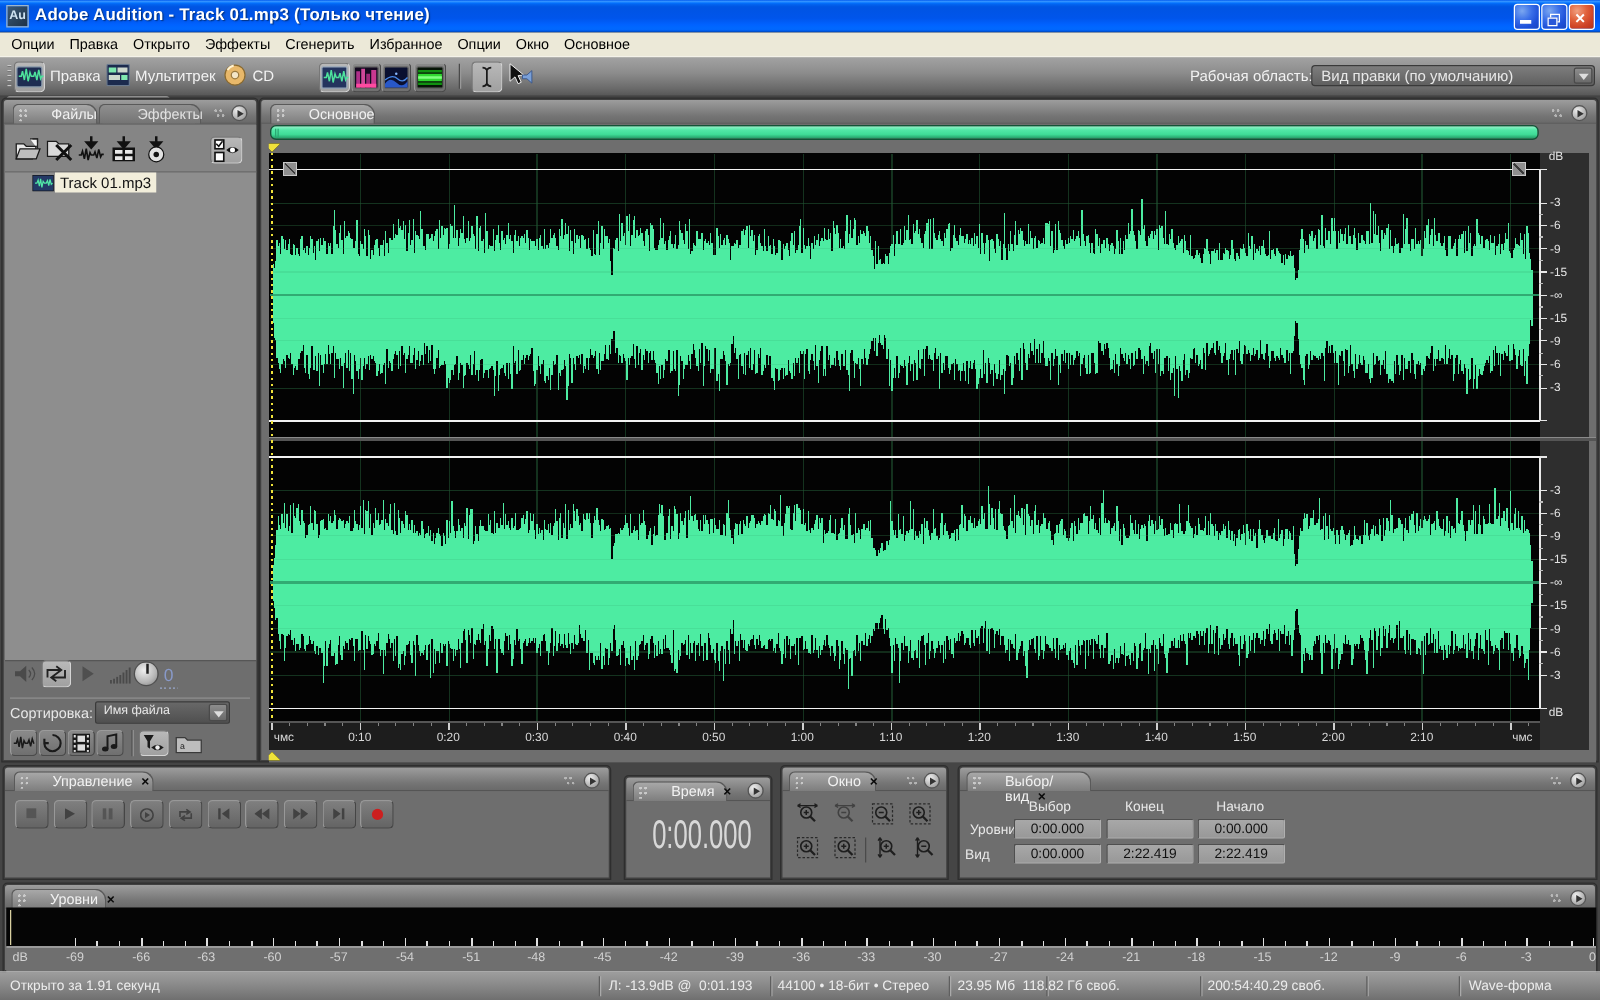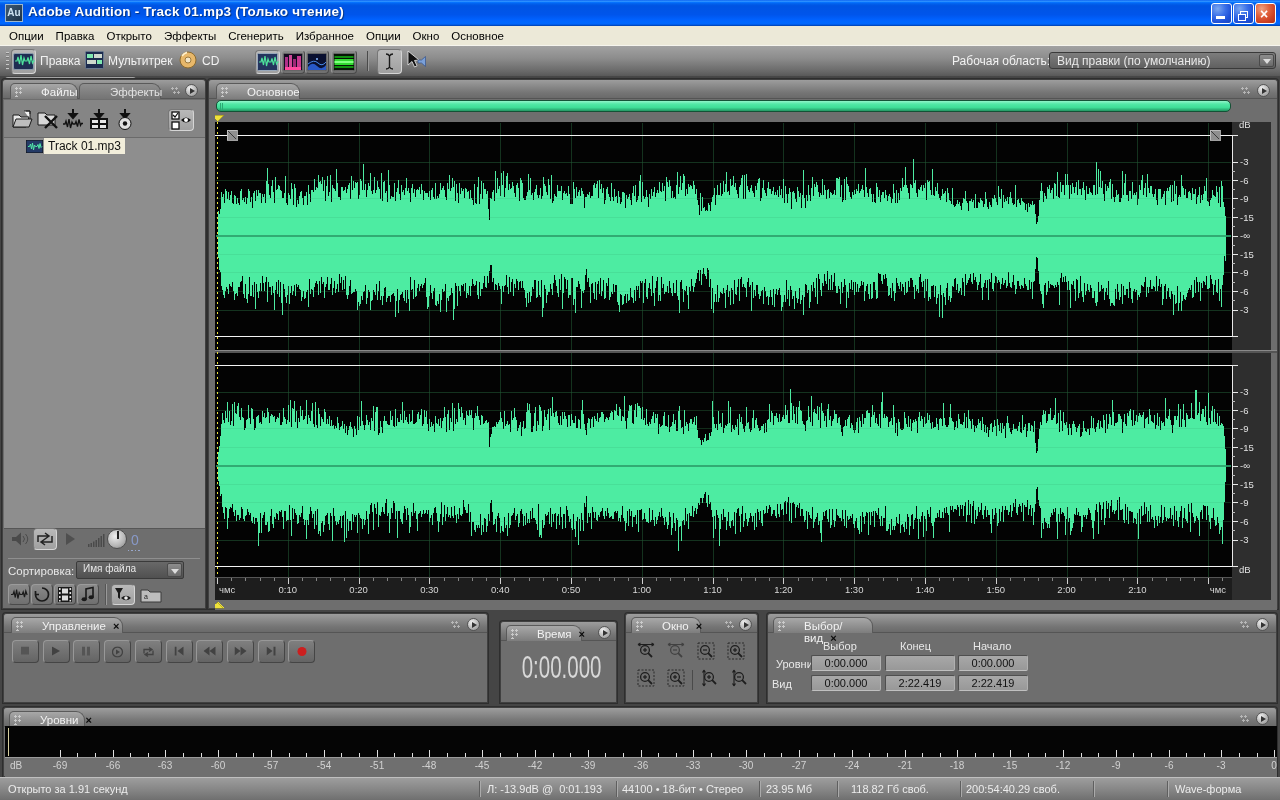--- a/index.html
+++ b/index.html
@@ -713,15 +713,15 @@
     <div class="sep" style="left:616px"></div>
     <div class="sep" style="left:759px"></div>
     <div class="sep" style="left:837px"></div>
     <div class="sep" style="left:960px"></div>
     <div class="sep" style="left:1093px"></div>
     <div class="sep" style="left:1167px"></div>
     <div class="st" style="left:8px">Открыто за 1.91 секунд</div>
     <div class="st" style="left:487px">Л: -13.9dB @&nbsp;&nbsp;0:01.193</div>
     <div class="st" style="left:622px">44100 • 18-бит • Стерео</div>
     <div class="st" style="left:766px">23.95 Мб</div>
-    <div class="st" style="left:851px">118.82 Гб своб.</div>
+    <div class="st" style="left:818px">118.82 Гб своб.</div>
     <div class="st" style="left:966px">200:54:40.29 своб.</div>
     <div class="st" style="left:1175px">Wave-форма</div>
   </div>
 </body></html>

